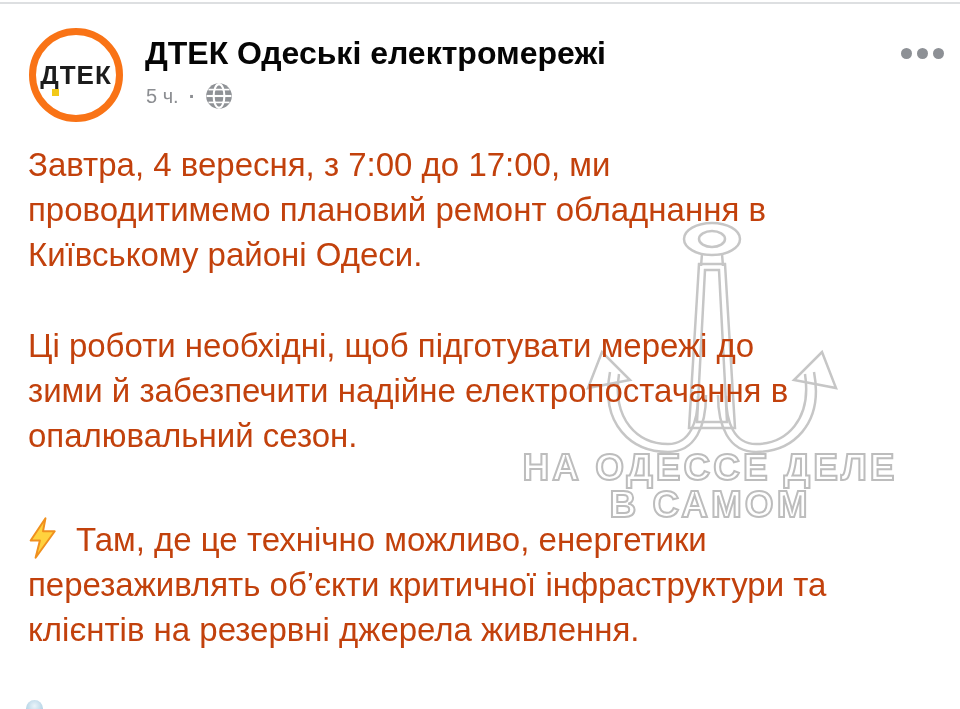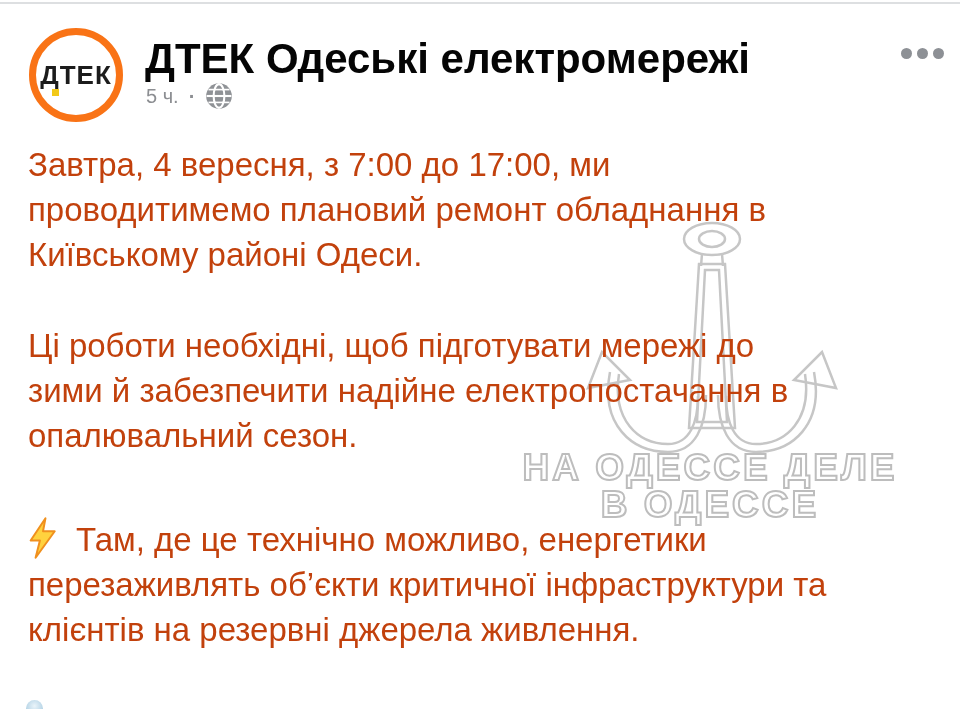--- a/index.html
+++ b/index.html
@@ -12,21 +12,21 @@
 
   
   .avatar {
     position:absolute; left:29px; top:28px; width:94px; height:94px;
     border:7px solid #f97316; border-radius:50%; background:#ffffff;
     display:flex; align-items:center; justify-content:center;
   }
   .avatar-text { font-weight:700; font-size:26px; color:#1c1c1c; letter-spacing:1px; }
   .avatar-accent { position:absolute; left:16px; top:54px; width:7px; height:7px; background:#f2c918; }
   .page-name {
-    position:absolute; left:145px; top:35px; font-size:42px; font-weight:700;
+    position:absolute; left:145px; top:35px; font-size:32px; font-weight:700;
     color:#050505; white-space:nowrap;
   }
   .meta {
     position:absolute; left:146px; top:82px; display:flex; align-items:center;
     color:#8c8e92; font-size:20px;
   }
   .meta .ts { margin-right:10px; }
   .meta .sep { margin-right:10px; font-weight:700; }
   .more {
     position:absolute; left:894px; top:38px; width:56px; height:30px;
@@ -80,21 +80,21 @@
       <path d="M610,372 C600,425 632,452 668,452 C696,452 706,425 706,395"></path>
       <path d="M619,374 C612,420 638,444 668,444 C690,444 698,422 698,396"></path>
 
       <path d="M814,372 C824,425 792,452 756,452 C728,452 718,425 718,395"></path>
       <path d="M805,374 C812,420 786,444 756,444 C734,444 726,422 726,396"></path>
 
       <path d="M602,352 L588,388 L630,380 Z"></path>
       <path d="M822,352 L836,388 L794,380 Z"></path>
     </svg>
     <div class="wm-line wm-line1">НА ОДЕССЕ ДЕЛЕ</div>
-    <div class="wm-line wm-line2">В ОДЕССЕ</div>
+    <div class="wm-line wm-line2">В САМОМ</div>
   </div>
 
   <div class="avatar">
     <span class="avatar-text">ДТЕК</span>
     <span class="avatar-accent"></span>
   </div>
 
   <div class="page-name">ДТЕК Одеські електромережі</div>
 
   <div class="meta">

